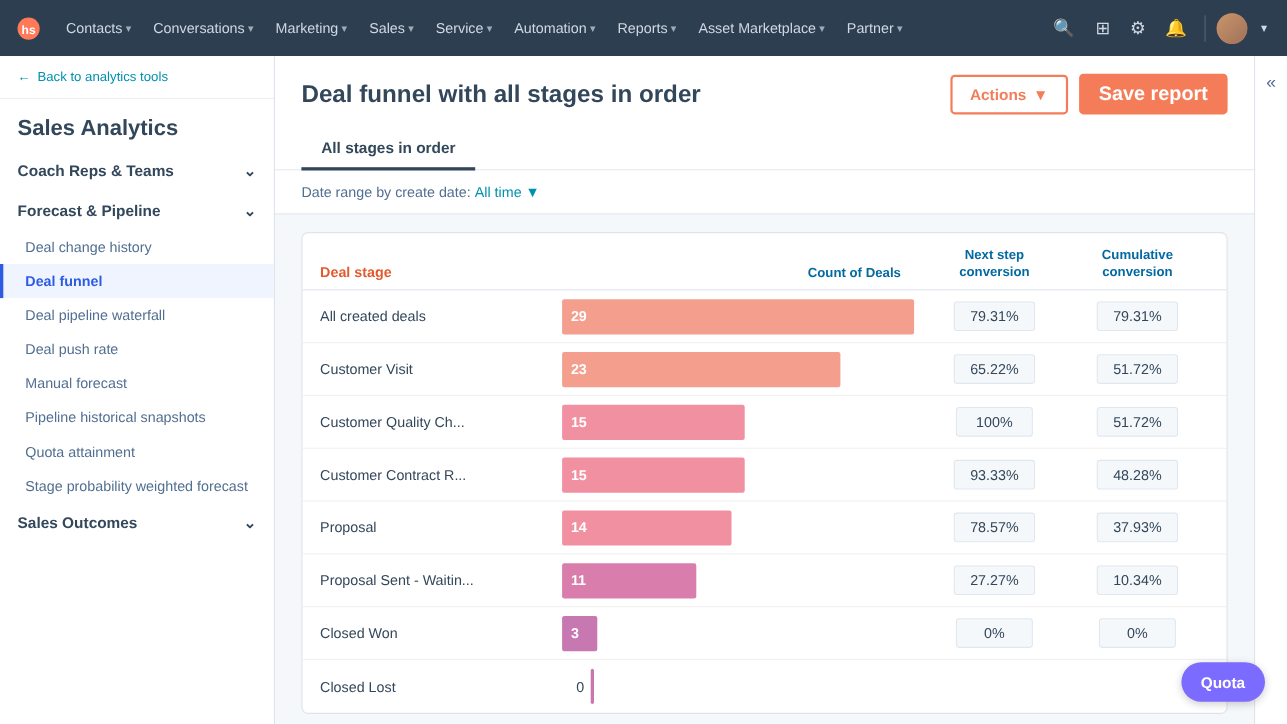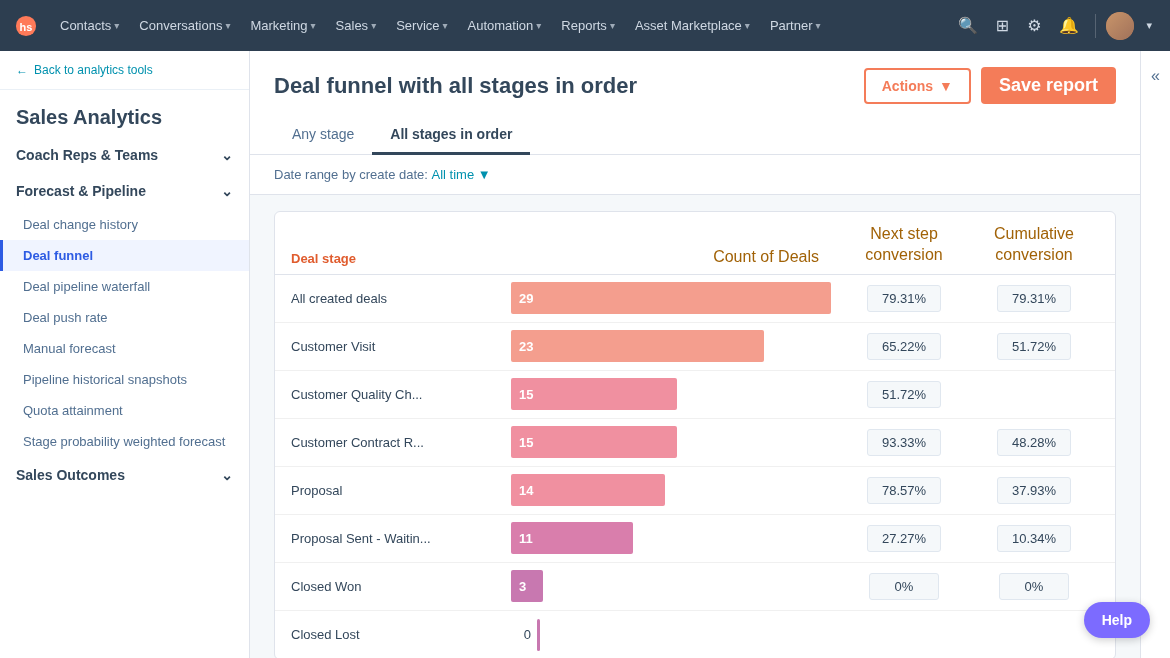--- a/index.html
+++ b/index.html
@@ -180,22 +180,22 @@
 
     
     .funnel-table-header {
       display: grid;
       grid-template-columns: 220px 1fr 130px 130px;
       padding: 12px 16px 8px;
       border-bottom: 1px solid #dfe3eb;
       align-items: end;
     }
     .col-header {
-      font-size: 16px; font-weight: 400;
-      color: #a16207;
+      font-size: 12px; font-weight: 700;
+      color: #0369a1;
       text-transform: none;
     }
     .col-header.right { text-align: right; padding-right: 20px; }
     .col-header.center { text-align: center; }
     .col-header-deal { color: #e05c2e; font-weight: 700; font-size: 13px; }
 
     
     .funnel-row {
       display: grid;
       grid-template-columns: 220px 1fr 130px 130px;
@@ -403,23 +403,20 @@
           <button class="btn-actions">
             <span>Actions</span>
             <span>▼</span>
           </button>
           <button class="btn-save">
             <span>Save report</span>
           </button>
         </div>
       </div>
       <div class="page-tabs">
-        <div class="tab">
-          <span>Any stage</span>
-        </div>
         <div class="tab active">
           <span>All stages in order</span>
         </div>
       </div>
     </div>
 
     <div class="date-range-bar">
       <span>Date range by create date:</span>
       <span class="date-range-link">
         <span>All time</span> ▼
@@ -466,20 +463,21 @@
           </div>
           <div class="funnel-row">
             <div class="stage-name">Customer Quality Ch...</div>
             <div class="bar-cell">
               <div class="bar-track">
                 <div class="bar-fill" style="width: 52%; background-color: rgb(240, 144, 160); min-width: 28px;">
                   <span class="bar-label">15</span>
                 </div>
               </div>
             </div>
+            <div class="conversion-cell"><span class="conversion-box">100%</span></div>
             <div class="conversion-cell"><span class="conversion-box">51.72%</span></div>
           </div>
           <div class="funnel-row">
             <div class="stage-name">Customer Contract R...</div>
             <div class="bar-cell">
               <div class="bar-track">
                 <div class="bar-fill" style="width: 52%; background-color: rgb(240, 144, 160); min-width: 28px;">
                   <span class="bar-label">15</span>
                 </div>
               </div>
@@ -537,14 +535,14 @@
         </div>
     </div>
   </main>
 
   <div class="right-collapse">
     <span class="right-collapse-icon">«</span>
   </div>
 </div>
 
 <div class="help-btn">
-  <span>Help</span>
+  <span>Quota</span>
 </div>
 
 </body></html>

